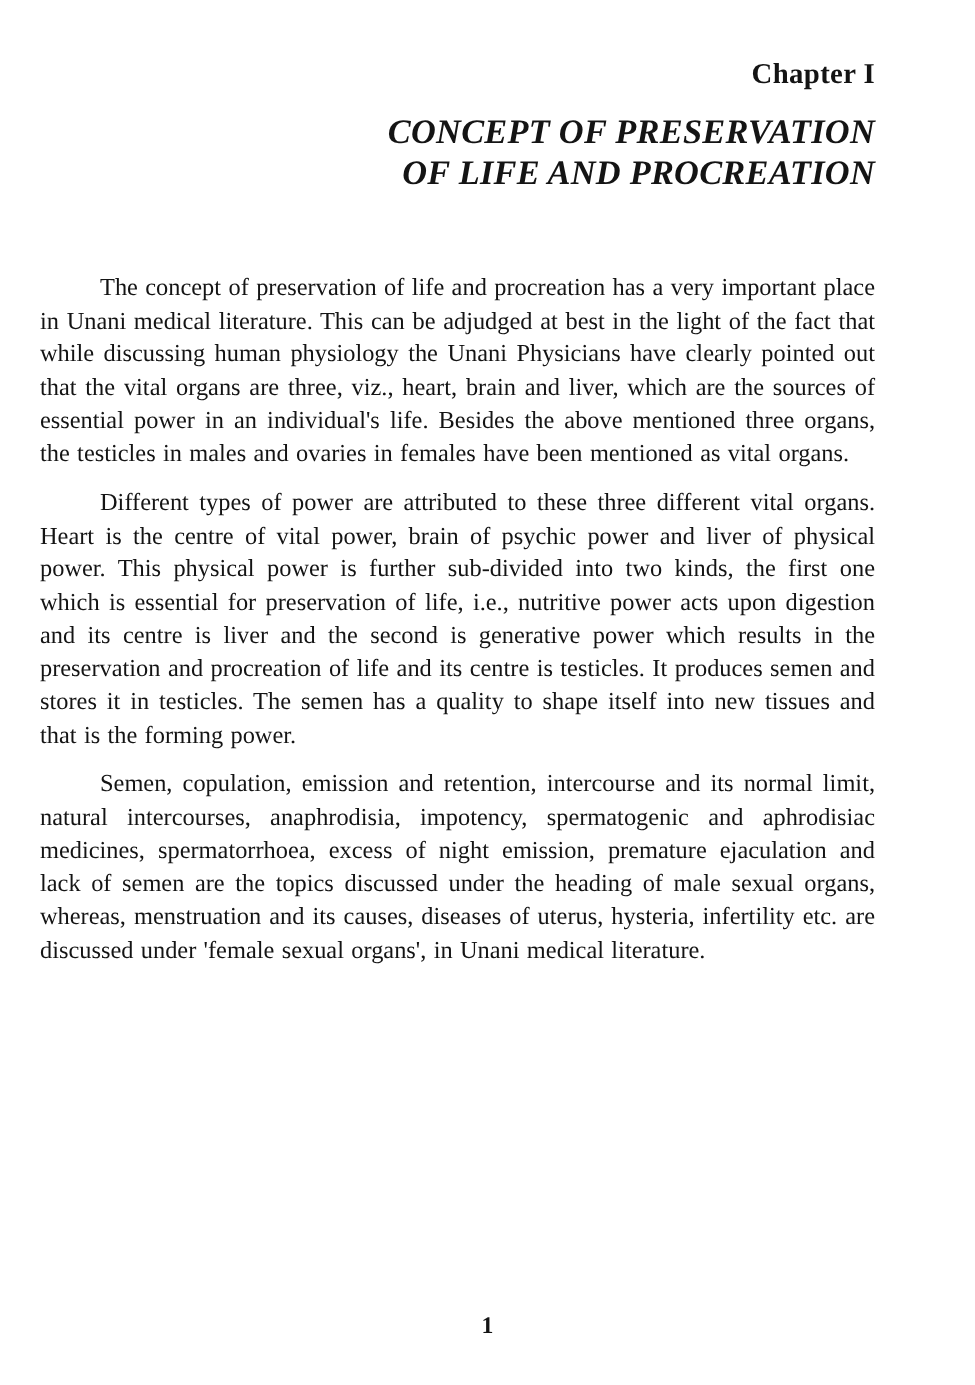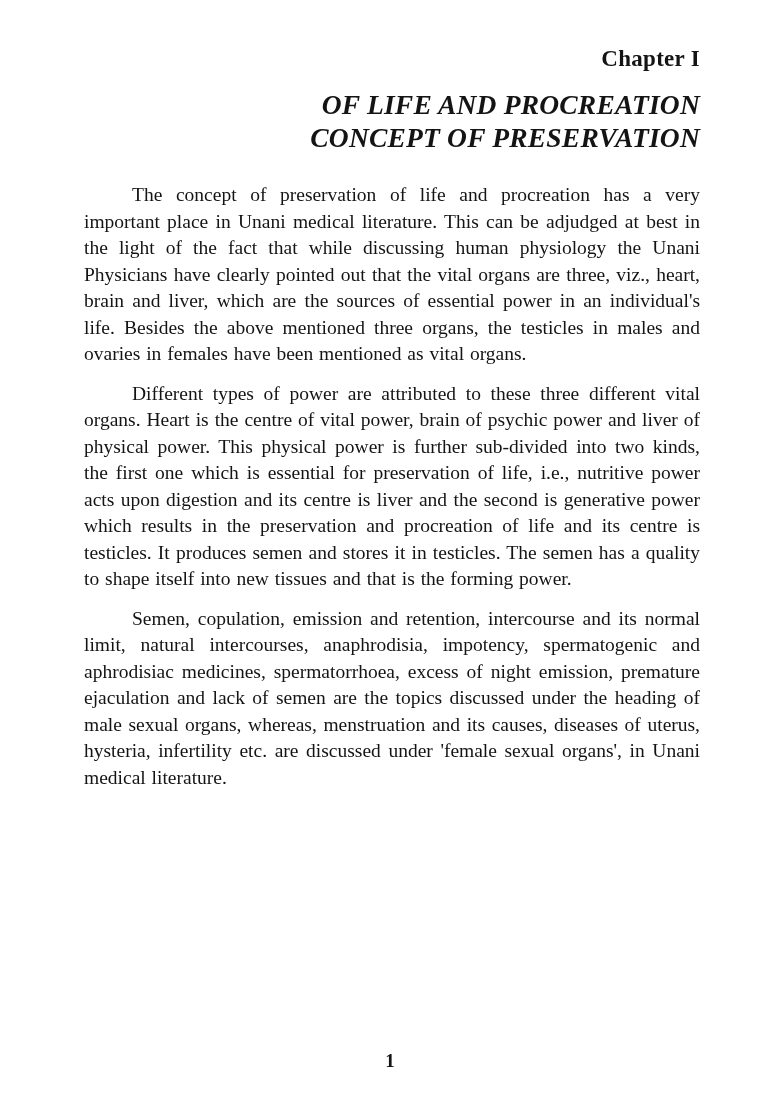--- a/index.html
+++ b/index.html
@@ -7,21 +7,21 @@
     padding: 0;
     background: #e8e8e8;
   }
   .page {
     position: relative;
     width: 780px;
     height: 1108px;
     margin: 0 auto;
     background: #ffffff;
     box-sizing: border-box;
-    padding: 46px 80px 0 84px;
+    padding: 46px 80px 0 32px;
     font-family: "Liberation Serif", serif;
     color: #141414;
     overflow: hidden;
   }
   .chapter-label {
     text-align: right;
     font-weight: bold;
     font-size: 23px;
     letter-spacing: 0.3px;
     margin: 0 0 16px 0;
@@ -32,21 +32,21 @@
     font-weight: bold;
     font-style: italic;
     font-size: 27.5px;
     line-height: 33px;
     letter-spacing: 0.2px;
   }
   .title-line {
     display: block;
   }
   .body-text {
-    margin-top: 28px;
+    margin-top: 64px;
   }
   .body-text p {
     margin: 0 0 13px 0;
     font-size: 19.5px;
     line-height: 26.5px;
     text-align: justify;
     text-indent: 48px;
     word-spacing: 1px;
   }
   .page-number {
@@ -60,22 +60,22 @@
   }
 </style>
 </head>
 <body>
 
 <div class="page">
 
   <div class="chapter-label">Chapter I</div>
 
   <h1 class="chapter-title">
+    <span class="title-line">CONCEPT OF PRESERVATION</span>
     <span class="title-line">OF LIFE AND PROCREATION</span>
-    <span class="title-line">CONCEPT OF PRESERVATION</span>
   </h1>
 
   <div class="body-text">
     <p>The concept of preservation of life and procreation has a very important place in Unani medical literature. This can be adjudged at best in the light of the fact that while discussing human physiology the Unani Physicians have clearly pointed out that the vital organs are three, viz., heart, brain and liver, which are the sources of essential power in an individual's life. Besides the above mentioned three organs, the testicles in males and ovaries in females have been mentioned as vital organs.</p>
     <p>Different types of power are attributed to these three different vital organs. Heart is the centre of vital power, brain of psychic power and liver of physical power. This physical power is further sub-divided into two kinds, the first one which is essential for preservation of life, i.e., nutritive power acts upon digestion and its centre is liver and the second is generative power which results in the preservation and procreation of life and its centre is testicles. It produces semen and stores it in testicles. The semen has a quality to shape itself into new tissues and that is the forming power.</p>
     <p>Semen, copulation, emission and retention, intercourse and its normal limit, natural intercourses, anaphrodisia, impotency, spermatogenic and aphrodisiac medicines, spermatorrhoea, excess of night emission, premature ejaculation and lack of semen are the topics discussed under the heading of male sexual organs, whereas, menstruation and its causes, diseases of uterus, hysteria, infertility etc. are discussed under 'female sexual organs', in Unani medical literature.</p>
   </div>
 
   <div class="page-number">1</div>
 

